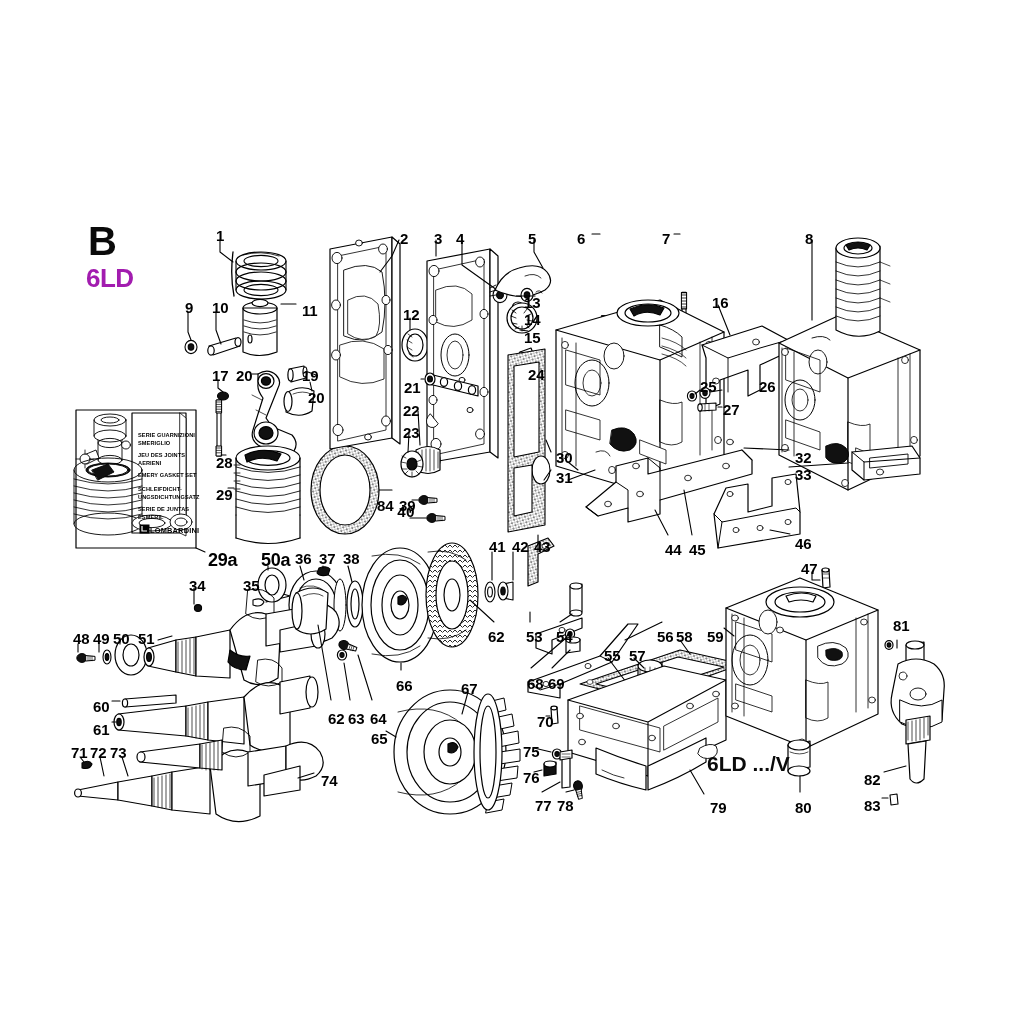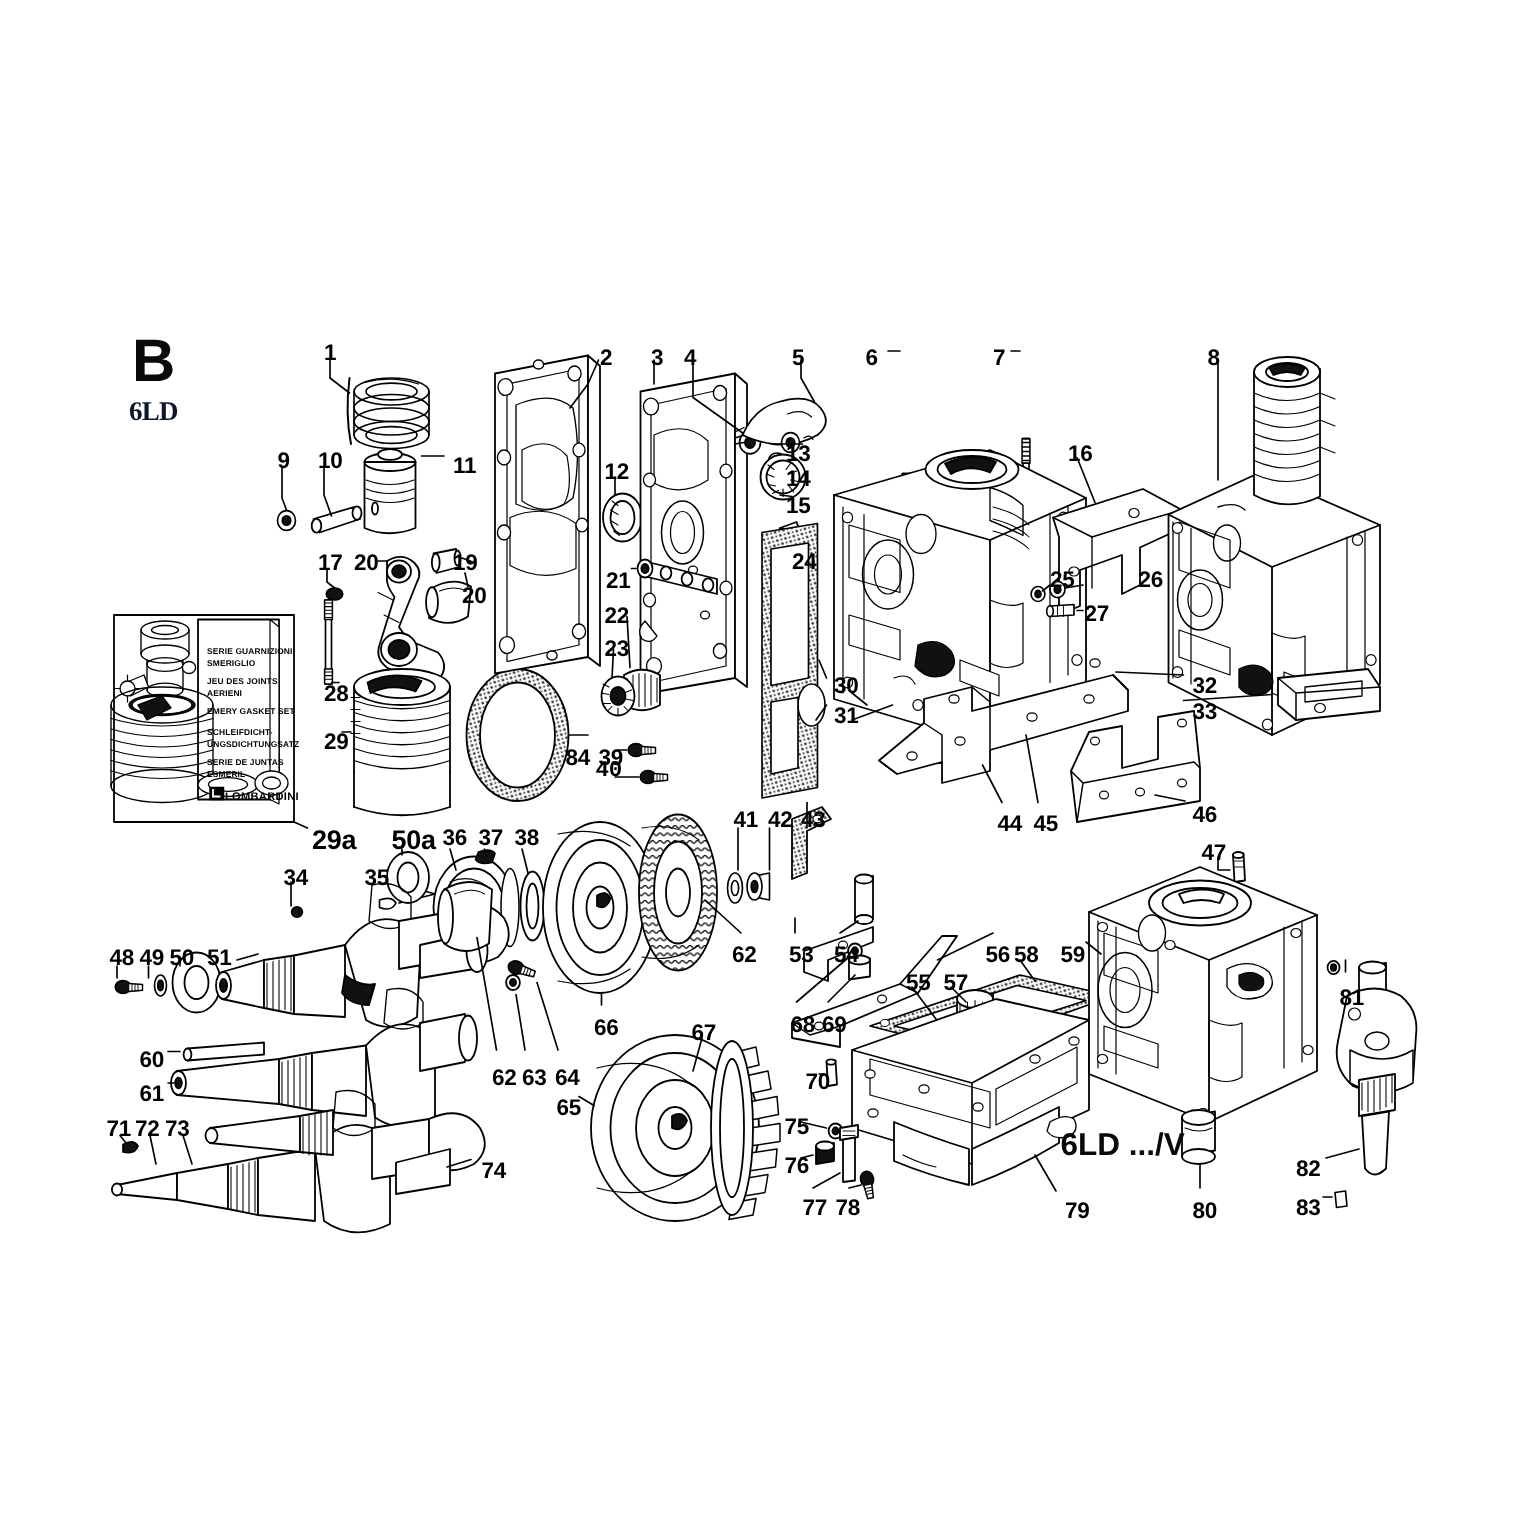--- a/index.html
+++ b/index.html
@@ -4,22 +4,22 @@
 <style>
   html,body{margin:0;padding:0;background:#ffffff;}
   body{width:1024px;height:1024px;font-family:"Liberation Sans",sans-serif;overflow:hidden;}
   #sheet{position:relative;width:1024px;height:1024px;background:#fff;}
   #svgroot{position:absolute;left:0;top:0;width:1024px;height:1024px;}
   .lbl{position:absolute;font-family:"Liberation Sans",sans-serif;font-weight:bold;color:#000;
        font-size:15px;line-height:1;white-space:nowrap;letter-spacing:-0.2px;}
   .lbl.sm{font-size:18px;}
   #plateB{position:absolute;left:88px;top:222px;font-size:40px;font-weight:bold;
           font-family:"Liberation Sans",sans-serif;color:#0a0a0a;line-height:0.95;letter-spacing:-1px;}
-  #plateSub{position:absolute;left:86px;top:265px;font-size:18px;font-weight:bold;
-          font-family:Liberation Serif, serif;color:#0f172a;line-height:1;letter-spacing:-0.5px;}
+  #plateSub{position:absolute;left:86px;top:265px;font-size:26px;font-weight:bold;
+          font-family:Liberation Sans, sans-serif;color:#a21caf;line-height:1;letter-spacing:-0.5px;}
   #variant{position:absolute;left:707px;top:752px;font-size:21px;font-weight:bold;
           font-family:"Liberation Sans",sans-serif;color:#0a0a0a;white-space:nowrap;}
   .gbox-txt{position:absolute;font-family:"Liberation Sans",sans-serif;font-weight:bold;
             color:#000;font-size:5.6px;line-height:1.35;white-space:pre;letter-spacing:0.1px;}
   #lombaLogo{position:absolute;font-family:"Liberation Sans",sans-serif;font-weight:bold;
             font-size:7.4px;color:#000;letter-spacing:0.2px;}
 </style>
 </head>
 <body>
 
@@ -907,19 +907,19 @@
       <div class="lbl" style="left: 71px; top: 745px;">71</div>
       <div class="lbl" style="left: 90px; top: 745px;">72</div>
       <div class="lbl" style="left: 110px; top: 745px;">73</div>
       <div class="lbl" style="left: 321px; top: 773px;">74</div>
       <div class="lbl" style="left: 523px; top: 744px;">75</div>
       <div class="lbl" style="left: 523px; top: 770px;">76</div>
       <div class="lbl" style="left: 535px; top: 798px;">77</div>
       <div class="lbl" style="left: 557px; top: 798px;">78</div>
       <div class="lbl" style="left: 710px; top: 800px;">79</div>
       <div class="lbl" style="left: 795px; top: 800px;">80</div>
-      <div class="lbl" style="left: 893px; top: 658px;">81</div>
+      <div class="lbl" style="left: 893px; top: 618px;">81</div>
       <div class="lbl" style="left: 864px; top: 772px;">82</div>
       <div class="lbl" style="left: 864px; top: 798px;">83</div>
       <div class="lbl" style="left: 377px; top: 498px;">84</div>
     </div>
 
 </div>
 
 </body></html>

